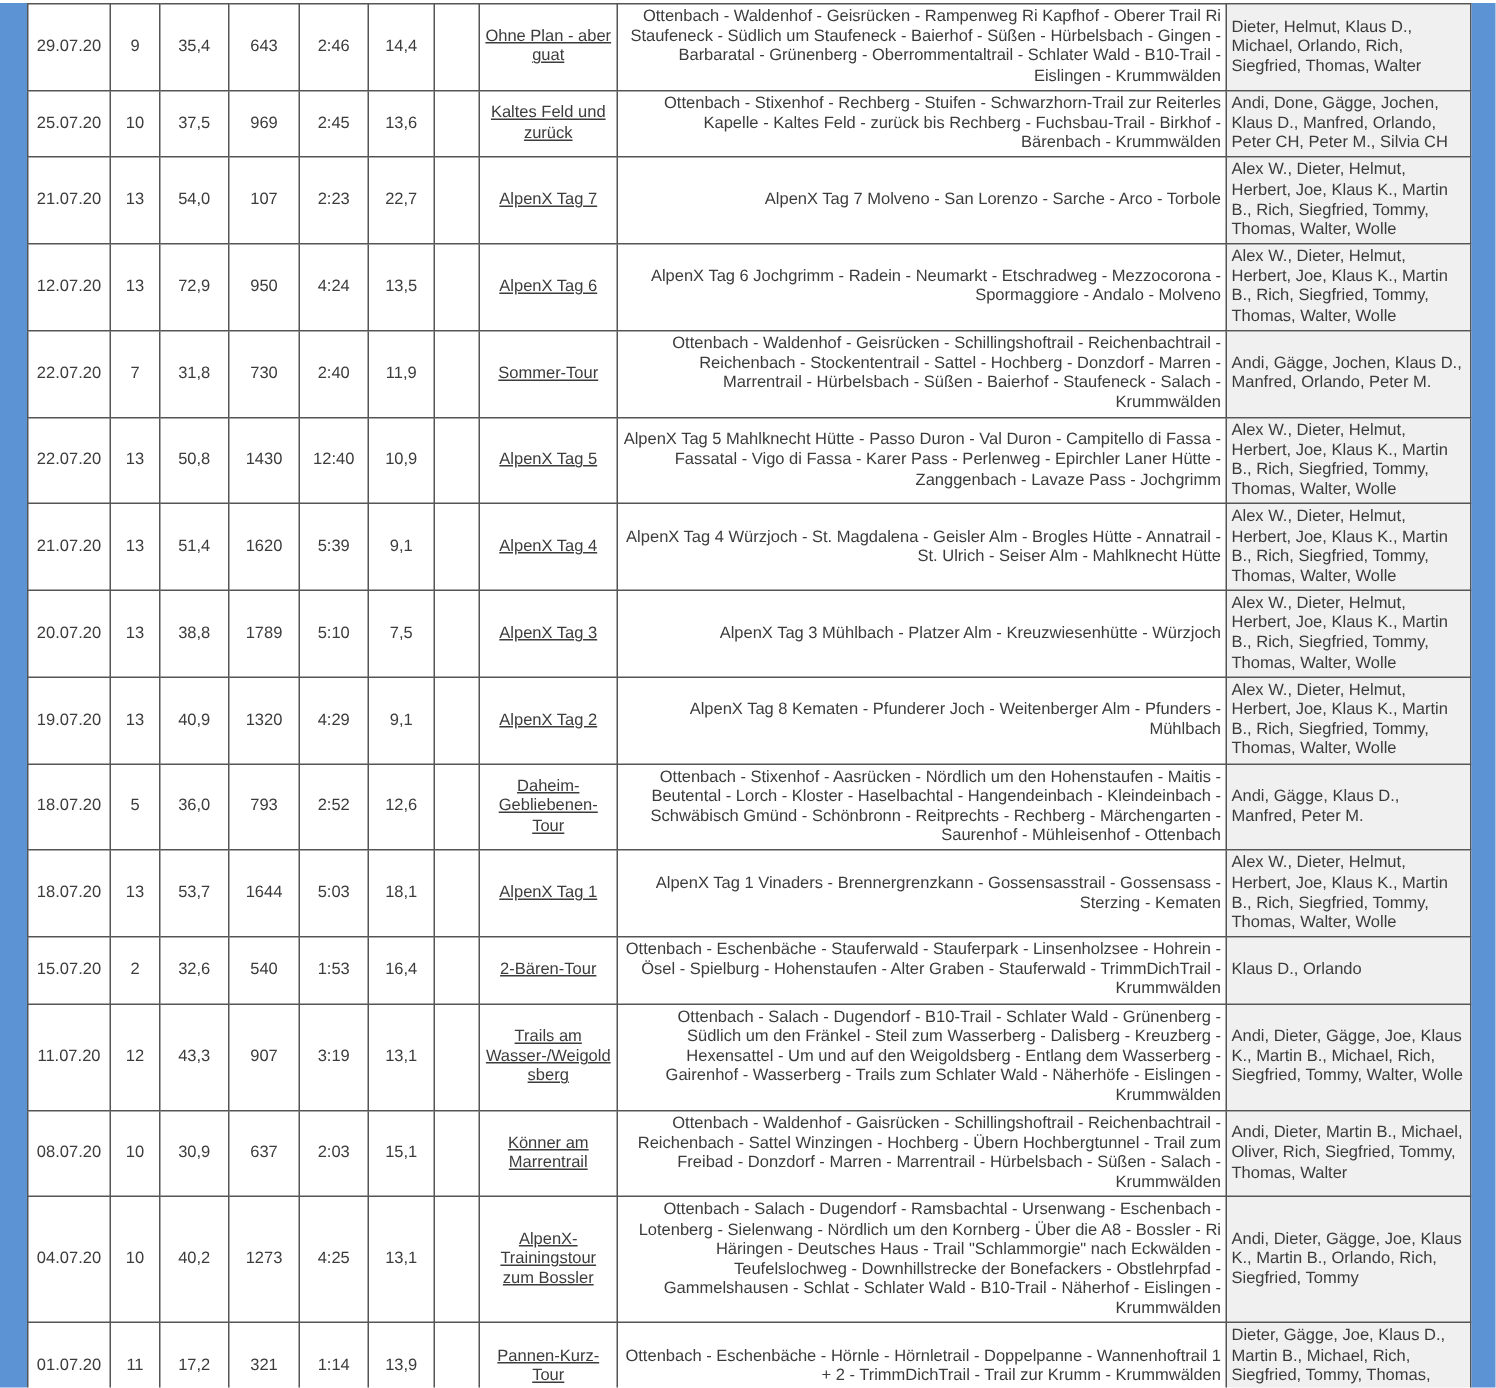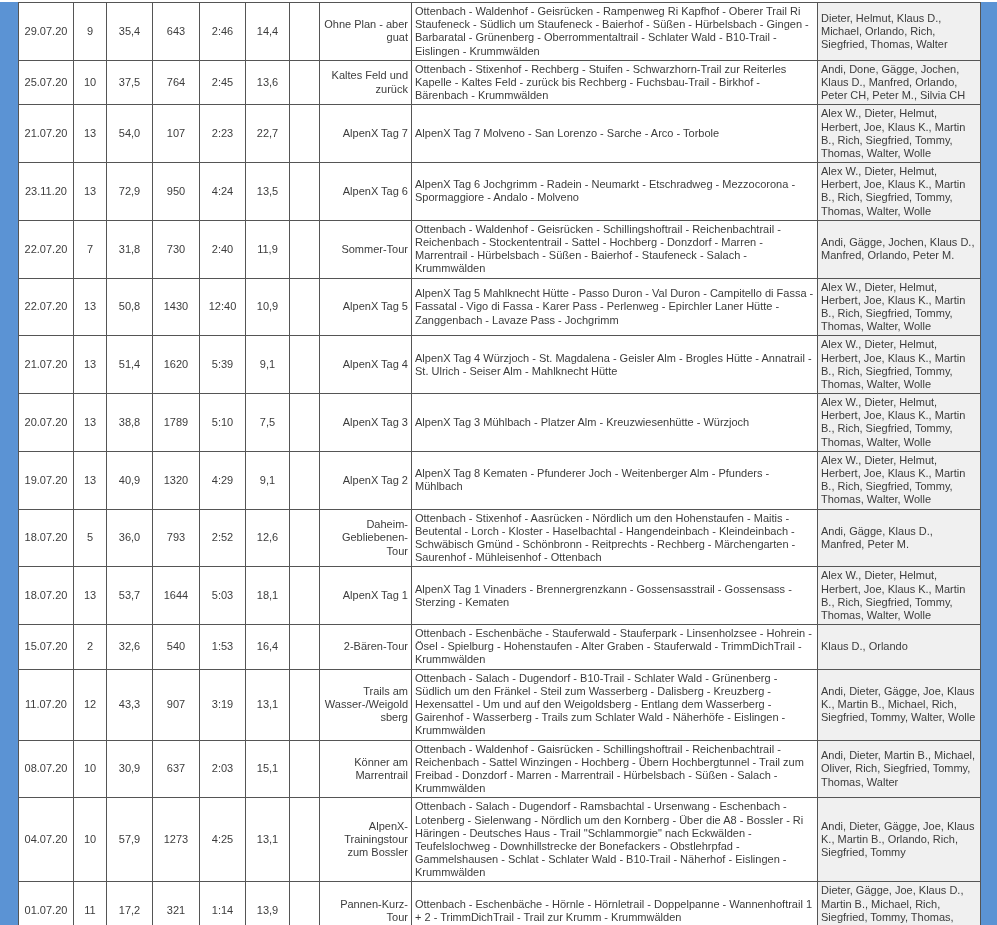--- a/index.html
+++ b/index.html
@@ -26,22 +26,22 @@
     border-collapse:collapse;table-layout:fixed;
     width:962px;flex:0 0 auto;
   }
   table.tour-table td{
     border:1px solid var(--grid);
     font-size:11px;line-height:1.2;
     padding:2px 3px;vertical-align:middle;
     overflow:hidden;word-wrap:break-word;
   }
   td.center{text-align:center;}
-  td.name{text-align:right;padding-left:5px;}
-  td.route{text-align:left;padding-left:4px;padding-right:2px;}
+  td.name{text-align:center;padding-left:5px;text-decoration:underline;}
+  td.route{text-align:right;padding-left:4px;padding-right:2px;}
   td.participants{text-align:left;padding-left:4px;background:var(--participants-bg);}
   td.spacer{background:#ffffff;}
 </style>
 </head>
 <body>
 
 <div class="page">
   <div class="accent-bar left"></div>
   <table class="tour-table">
     <colgroup>
@@ -66,42 +66,42 @@
           <td class="center">14,4</td>
           <td class="spacer"></td>
           <td class="name">Ohne Plan - aber guat</td>
           <td class="route">Ottenbach - Waldenhof - Geisrücken - Rampenweg Ri Kapfhof - Oberer Trail Ri Staufeneck - Südlich um Staufeneck - Baierhof - Süßen - Hürbelsbach - Gingen - Barbaratal - Grünenberg - Oberrommentaltrail - Schlater Wald - B10-Trail - Eislingen - Krummwälden</td>
           <td class="participants">Dieter, Helmut, Klaus D., Michael, Orlando, Rich, Siegfried, Thomas, Walter</td>
         </tr>
         <tr>
           <td class="center">25.07.20</td>
           <td class="center">10</td>
           <td class="center">37,5</td>
-          <td class="center">764</td>
+          <td class="center">969</td>
           <td class="center">2:45</td>
           <td class="center">13,6</td>
           <td class="spacer"></td>
           <td class="name">Kaltes Feld und zurück</td>
           <td class="route">Ottenbach - Stixenhof - Rechberg - Stuifen - Schwarzhorn-Trail zur Reiterles Kapelle - Kaltes Feld - zurück bis Rechberg - Fuchsbau-Trail - Birkhof - Bärenbach - Krummwälden</td>
           <td class="participants">Andi, Done, Gägge, Jochen, Klaus D., Manfred, Orlando, Peter CH, Peter M., Silvia CH</td>
         </tr>
         <tr>
           <td class="center">21.07.20</td>
           <td class="center">13</td>
           <td class="center">54,0</td>
           <td class="center">107</td>
           <td class="center">2:23</td>
           <td class="center">22,7</td>
           <td class="spacer"></td>
           <td class="name">AlpenX Tag 7</td>
           <td class="route">AlpenX Tag 7 Molveno - San Lorenzo - Sarche - Arco - Torbole</td>
           <td class="participants">Alex W., Dieter, Helmut, Herbert, Joe, Klaus K., Martin B., Rich, Siegfried, Tommy, Thomas, Walter, Wolle</td>
         </tr>
         <tr>
-          <td class="center">23.11.20</td>
+          <td class="center">12.07.20</td>
           <td class="center">13</td>
           <td class="center">72,9</td>
           <td class="center">950</td>
           <td class="center">4:24</td>
           <td class="center">13,5</td>
           <td class="spacer"></td>
           <td class="name">AlpenX Tag 6</td>
           <td class="route">AlpenX Tag 6 Jochgrimm - Radein - Neumarkt - Etschradweg - Mezzocorona - Spormaggiore - Andalo - Molveno</td>
           <td class="participants">Alex W., Dieter, Helmut, Herbert, Joe, Klaus K., Martin B., Rich, Siegfried, Tommy, Thomas, Walter, Wolle</td>
         </tr>
@@ -221,21 +221,21 @@
           <td class="center">2:03</td>
           <td class="center">15,1</td>
           <td class="spacer"></td>
           <td class="name">Könner am Marrentrail</td>
           <td class="route">Ottenbach - Waldenhof - Gaisrücken - Schillingshoftrail - Reichenbachtrail - Reichenbach - Sattel Winzingen - Hochberg - Übern Hochbergtunnel - Trail zum Freibad - Donzdorf - Marren - Marrentrail - Hürbelsbach - Süßen - Salach - Krummwälden</td>
           <td class="participants">Andi, Dieter, Martin B., Michael, Oliver, Rich, Siegfried, Tommy, Thomas, Walter</td>
         </tr>
         <tr>
           <td class="center">04.07.20</td>
           <td class="center">10</td>
-          <td class="center">57,9</td>
+          <td class="center">40,2</td>
           <td class="center">1273</td>
           <td class="center">4:25</td>
           <td class="center">13,1</td>
           <td class="spacer"></td>
           <td class="name">AlpenX-Trainingstour zum Bossler</td>
           <td class="route">Ottenbach - Salach - Dugendorf - Ramsbachtal - Ursenwang - Eschenbach - Lotenberg - Sielenwang - Nördlich um den Kornberg - Über die A8 - Bossler - Ri Häringen - Deutsches Haus - Trail "Schlammorgie" nach Eckwälden - Teufelslochweg - Downhillstrecke der Bonefackers - Obstlehrpfad - Gammelshausen - Schlat - Schlater Wald - B10-Trail - Näherhof - Eislingen - Krummwälden</td>
           <td class="participants">Andi, Dieter, Gägge, Joe, Klaus K., Martin B., Orlando, Rich, Siegfried, Tommy</td>
         </tr>
         <tr>
           <td class="center">01.07.20</td>

